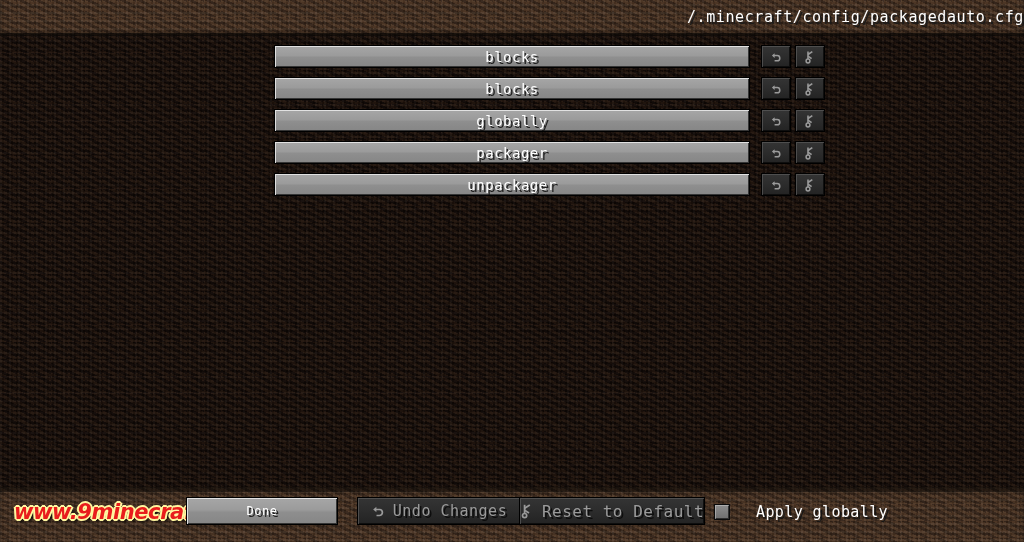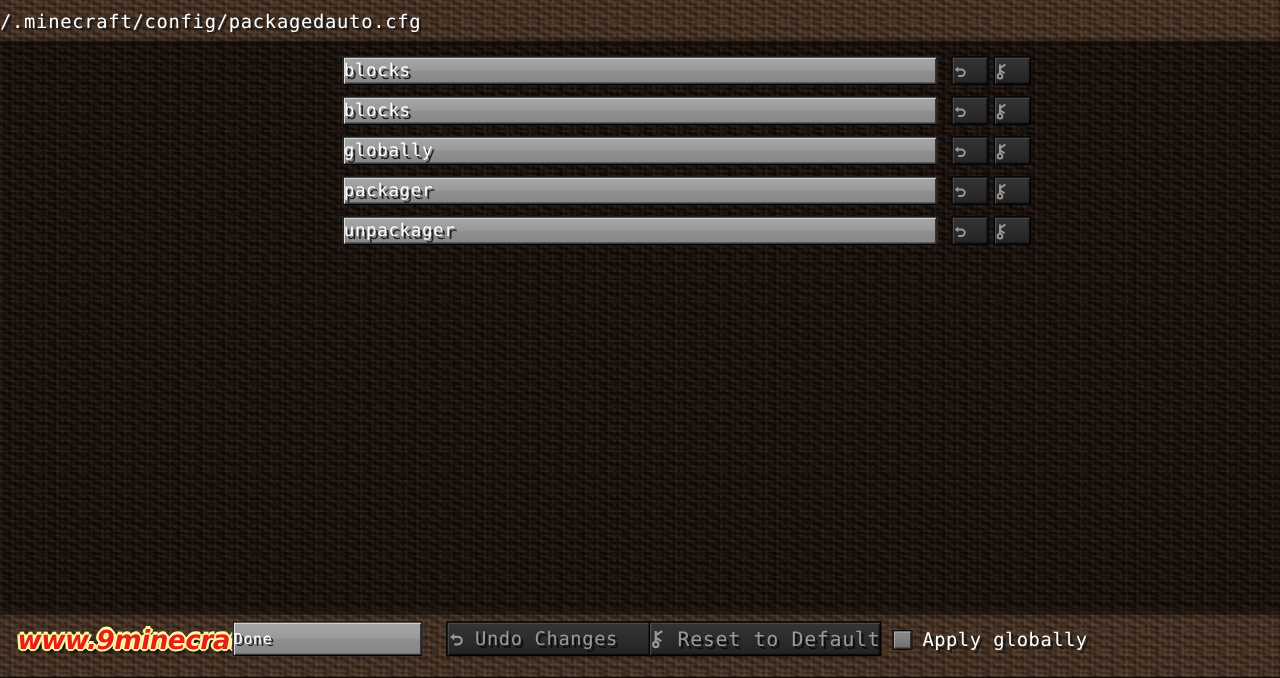--- a/index.html
+++ b/index.html
@@ -72,21 +72,21 @@
     position: absolute;
     left: 0; top: 33px;
     width: 1024px; height: 5px;
     background: linear-gradient(to bottom, rgba(0,0,0,0.55), rgba(0,0,0,0));
     pointer-events: none;
   }
   #page-title {
     position: absolute;
     left: 0; top: 9px;
     width: 1024px;
-    text-align: left;
+    text-align: right;
     color: #ffffff;
     font-size: 15px;
     line-height: 17px;
     letter-spacing: 0.6px;
     text-shadow: 2px 2px 0 #1a1a1a;
     white-space: nowrap;
   }
 
   #body-area {
     position: absolute;
@@ -109,21 +109,21 @@
     background: linear-gradient(to top, rgba(0,0,0,0.5), rgba(0,0,0,0));
     pointer-events: none;
   }
 
   
   .mcbtn {
     position: absolute;
     box-sizing: border-box;
     display: flex;
     align-items: center;
-    justify-content: flex-start;
+    justify-content: center;
     color: #e0e0e0;
     font-size: 14px;
     letter-spacing: 0.5px;
     text-shadow: 2px 2px 0 rgba(20,20,20,0.9);
     border: 1px solid #000000;
     cursor: pointer;
     user-select: none;
     white-space: nowrap;
   }
   
@@ -204,21 +204,21 @@
   }
   .btn-glyph svg { display: block; width: 100%; height: 100%; }
 
   
   #apply-globally-group {
     position: absolute;
     left: 714px; top: 500px;
     height: 24px;
     display: flex;
     align-items: center;
-    gap: 8px;
+    gap: 26px;
     cursor: pointer;
     user-select: none;
   }
   #apply-globally-checkbox {
     width: 16px; height: 16px;
     box-sizing: border-box;
     border: 1px solid #0b0b0b;
     background: linear-gradient(to bottom, #8d8d8d, #6f6f6f);
     box-shadow: inset 1px 1px 0 rgba(200,200,200,0.55),
                 inset -1px -1px 0 rgba(30,30,30,0.8);

